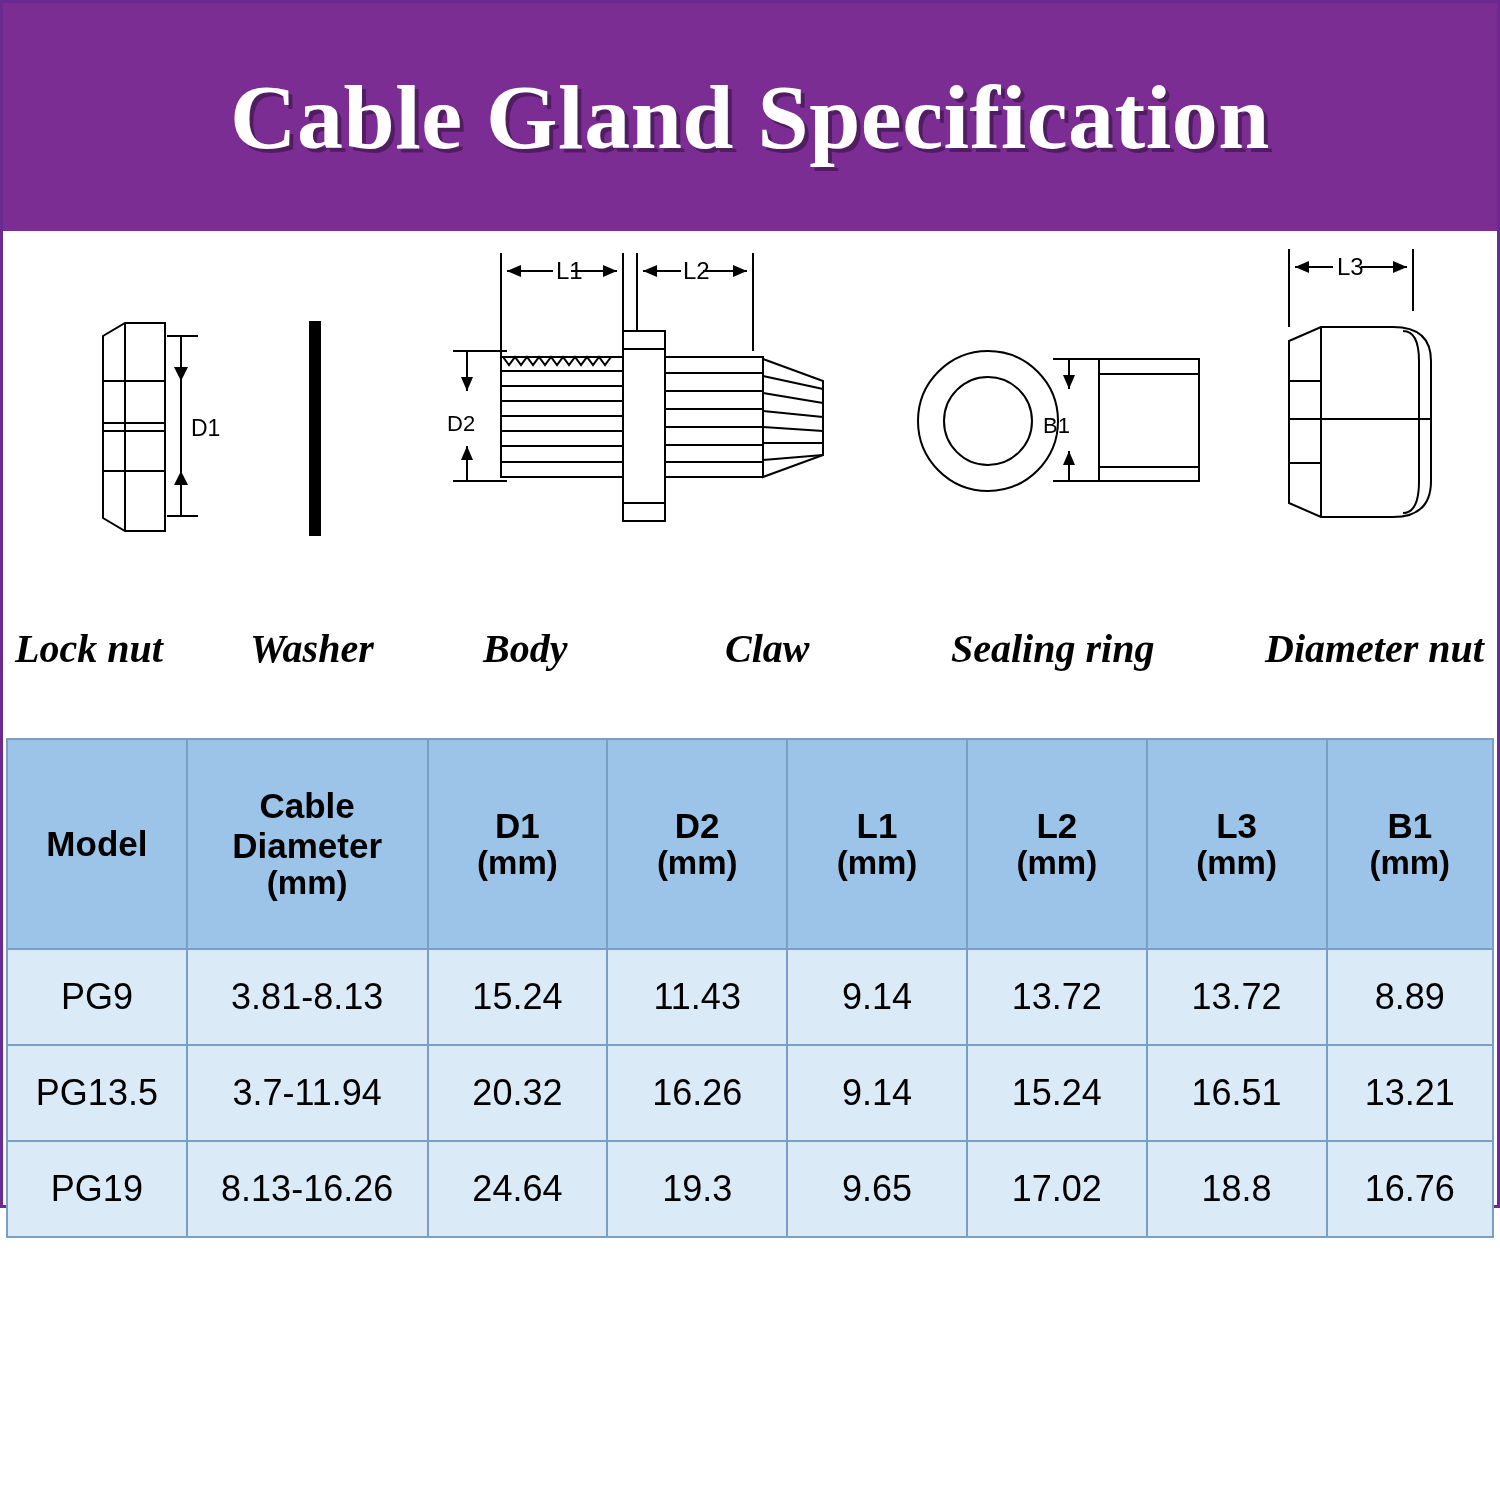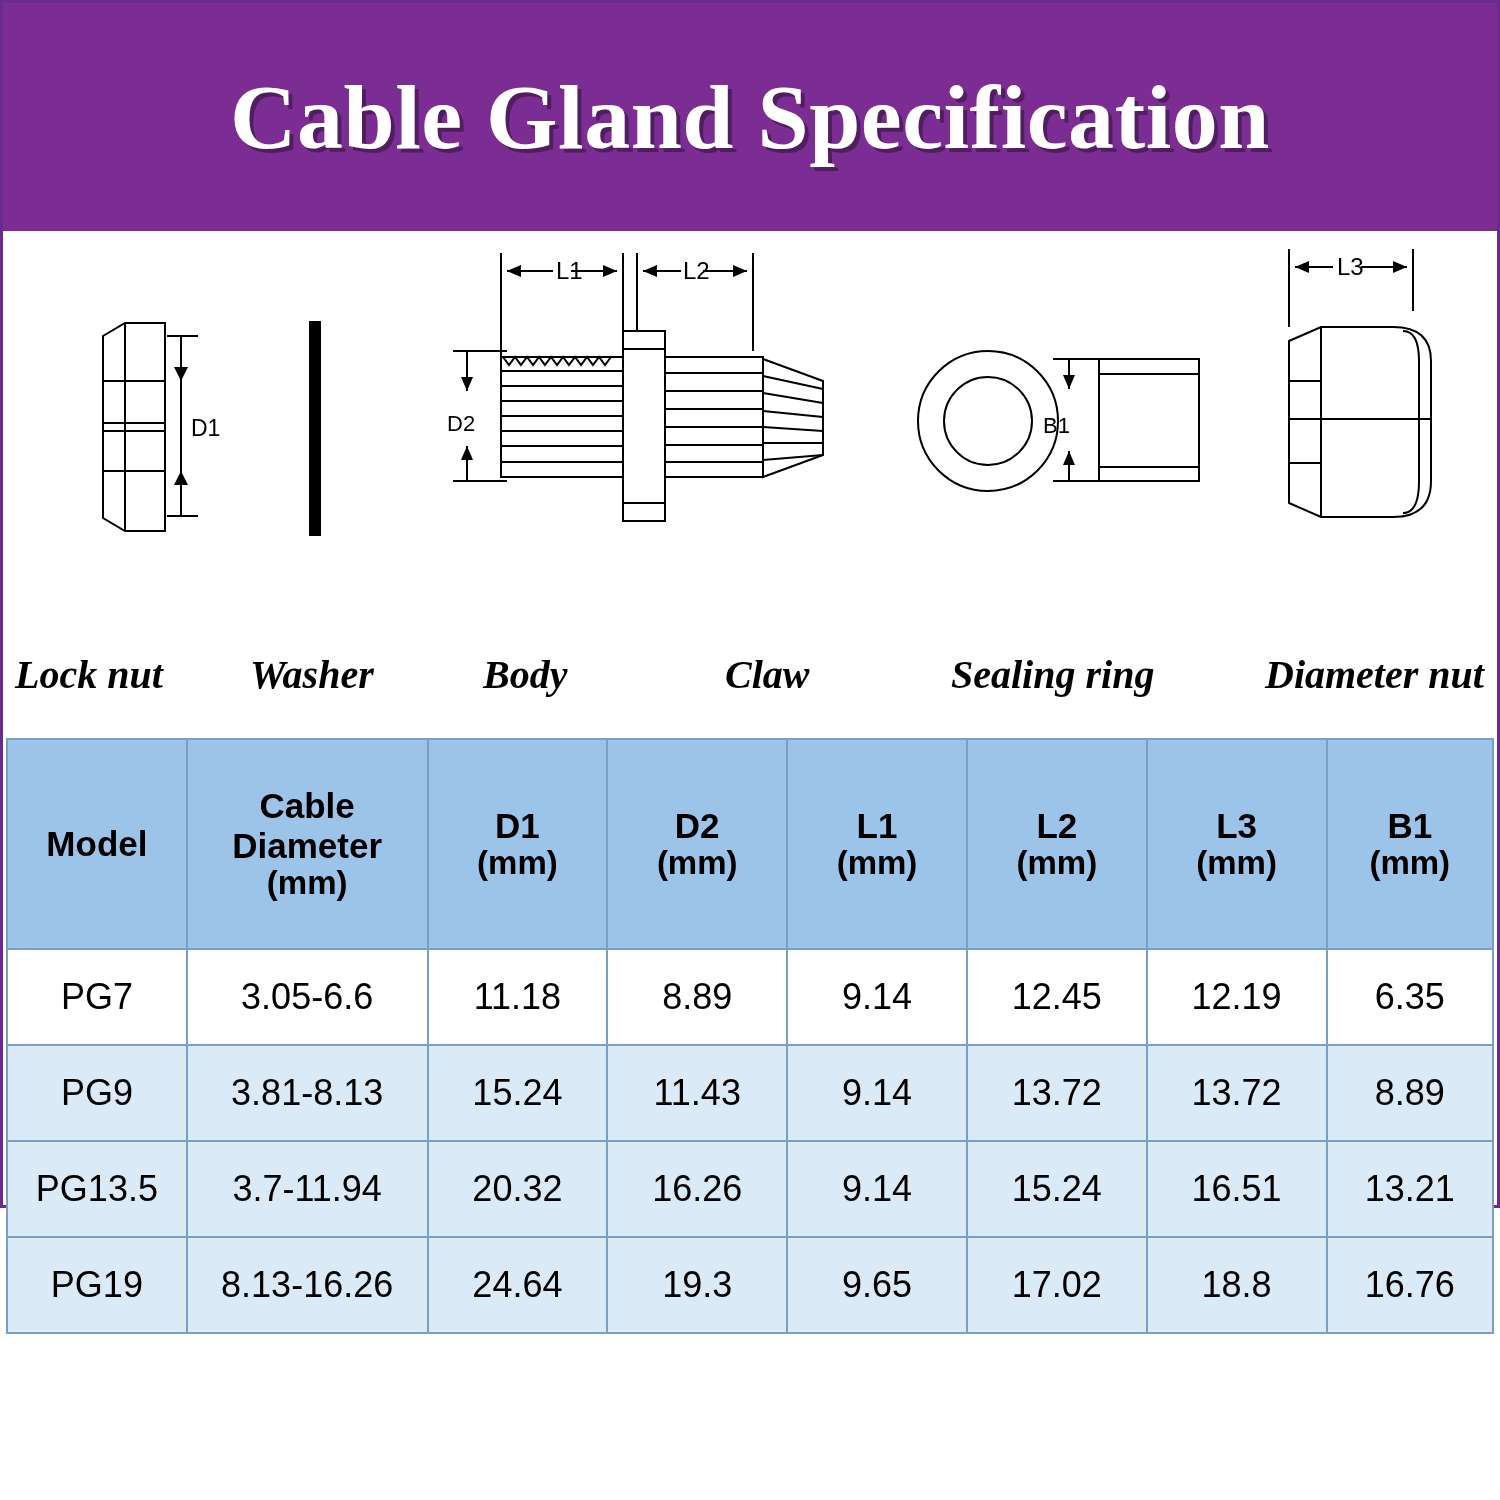--- a/index.html
+++ b/index.html
@@ -59,21 +59,21 @@
     width: 100%;
   }
   .part-label {
     position: absolute;
     font-family: "Liberation Serif", serif;
     font-style: italic;
     font-weight: bold;
     font-size: 40px;
     color: #000000;
     white-space: nowrap;
-    top: 30px;
+    top: 4px;
   }
   
   .table-wrap {
     position: absolute;
     left: 3px;
     right: 3px;
     top: 735px;
     bottom: 0;
   }
   table.spec {
@@ -313,30 +313,20 @@
             <span>L3</span>
             <span class="unit">(mm)</span>
           </th>
           <th>
             <span>B1</span>
             <span class="unit">(mm)</span>
           </th>
         </tr>
       </thead>
       <tbody>
-        <tr>
-          <td>PG7</td>
-          <td>3.05-6.6</td>
-          <td>11.18</td>
-          <td>8.89</td>
-          <td>9.14</td>
-          <td>12.45</td>
-          <td>12.19</td>
-          <td>6.35</td>
-        </tr>
         <tr class="alt">
           <td>PG9</td>
           <td>3.81-8.13</td>
           <td>15.24</td>
           <td>11.43</td>
           <td>9.14</td>
           <td>13.72</td>
           <td>13.72</td>
           <td>8.89</td>
         </tr>

